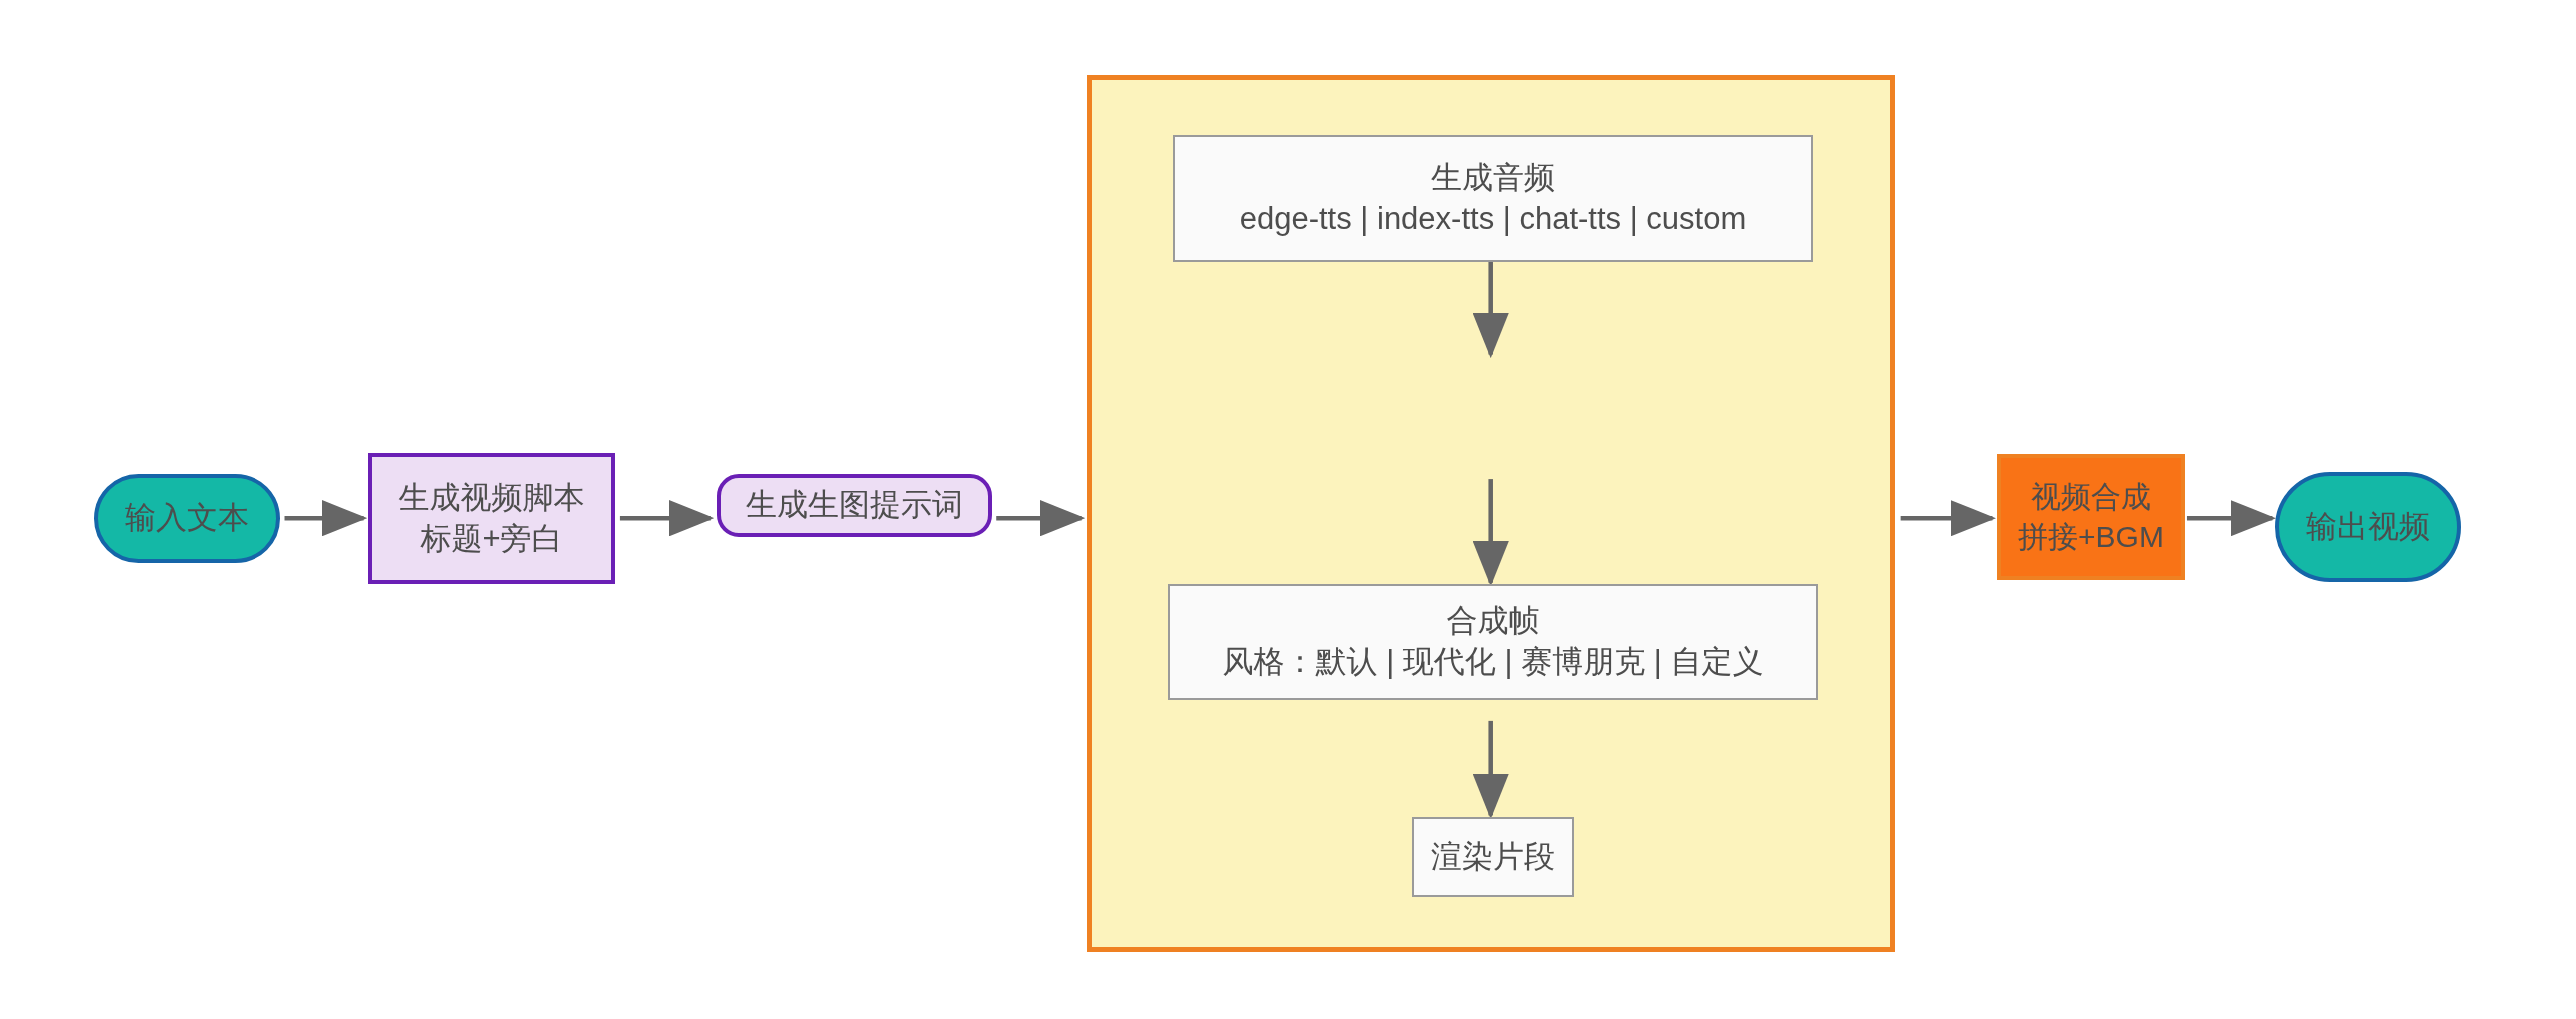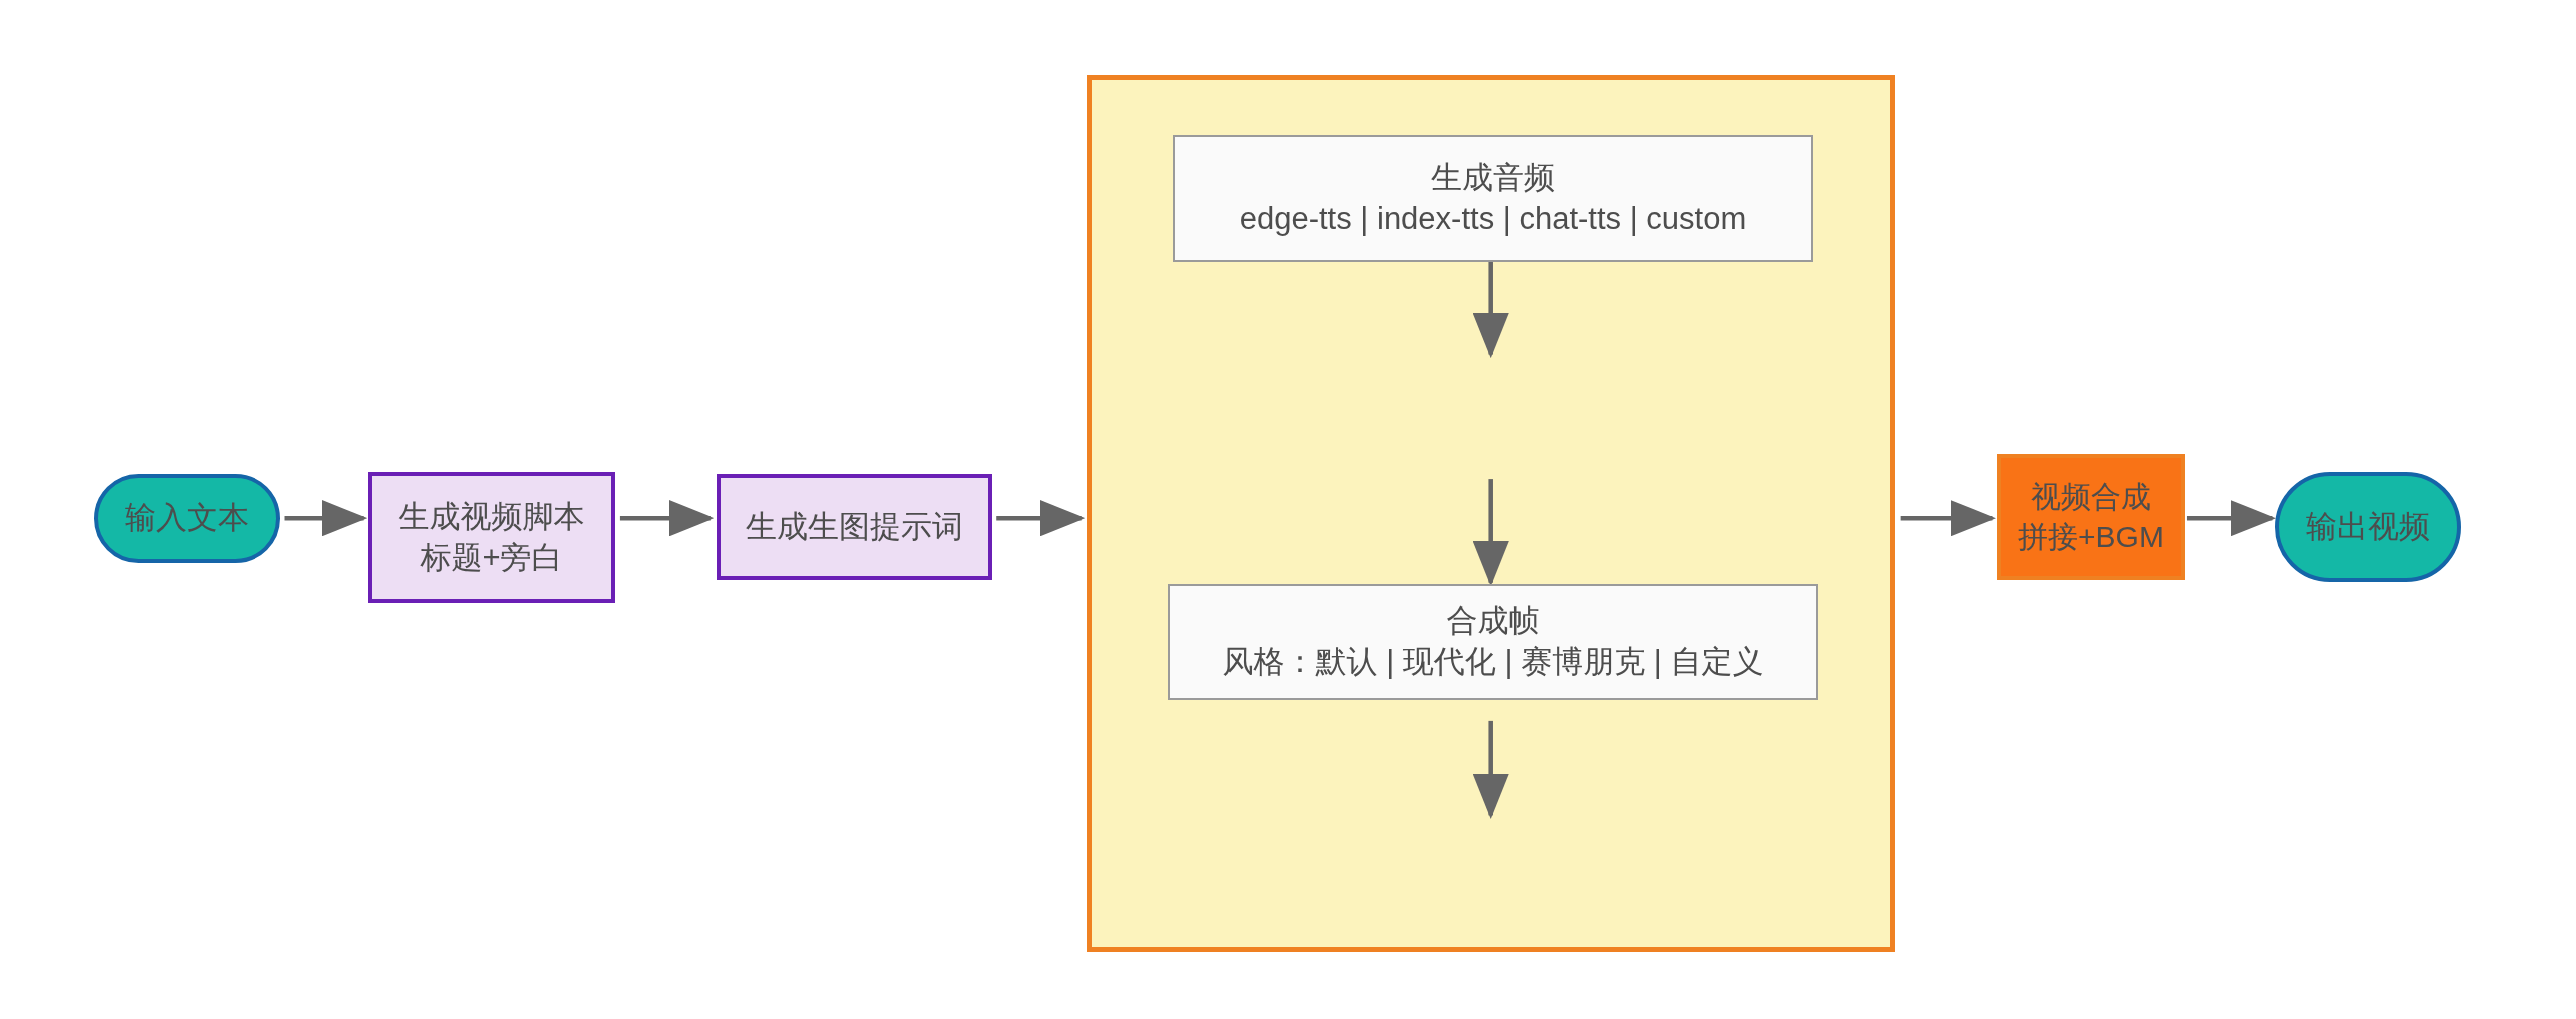--- a/index.html
+++ b/index.html
@@ -95,40 +95,43 @@
       <path d="M1640,793 L1640,897"></path>
       <path d="M2091,570 L2192,570"></path>
       <path d="M2406,570 L2500,570"></path>
     </g>
   </svg>
 
   <div class="node n-terminal" style="left:94px; top:474px; width:186px; height:89px;">
     <span class="line">输入文本</span>
   </div>
 
-  <div class="node n-purple" style="left:368px; top:472px; width:247px; height:131px;">
+  <div class="node n-purple" style="left:368px; top:453px; width:247px; height:131px;">
     <span class="line">生成视频脚本</span>
     <span class="line">标题+旁白</span>
   </div>
 
-  <div class="node n-purple" style="left:717px; top:474px; width:275px; height:106px;">
+  <div class="node n-purple" style="left:717px; top:474px; width:275px; height:63px;border-radius:22px;">
     <span class="line">生成生图提示词</span>
   </div>
 
   <div class="node n-plain" style="left:1173px; top:135px; width:640px; height:127px;">
     <span class="line">生成音频</span>
     <span class="line sub">edge-tts | index-tts | chat-tts | custom</span>
   </div>
 
 
   <div class="node n-plain" style="left:1168px; top:584px; width:650px; height:116px;">
     <span class="line">合成帧</span>
     <span class="line sub">风格：默认 | 现代化 | 赛博朋克 | 自定义</span>
   </div>
 
+  <div class="node n-plain" style="left:1412px; top:817px; width:162px; height:80px;">
+    <span class="line">渲染片段</span>
+  </div>
 
   <div class="node n-orange" style="left:1997px; top:454px; width:188px; height:126px;">
     <span class="line">视频合成</span>
     <span class="line">拼接+BGM</span>
   </div>
 
   <div class="node n-terminal" style="left:2275px; top:472px; width:186px; height:110px;">
     <span class="line">输出视频</span>
   </div>
 

